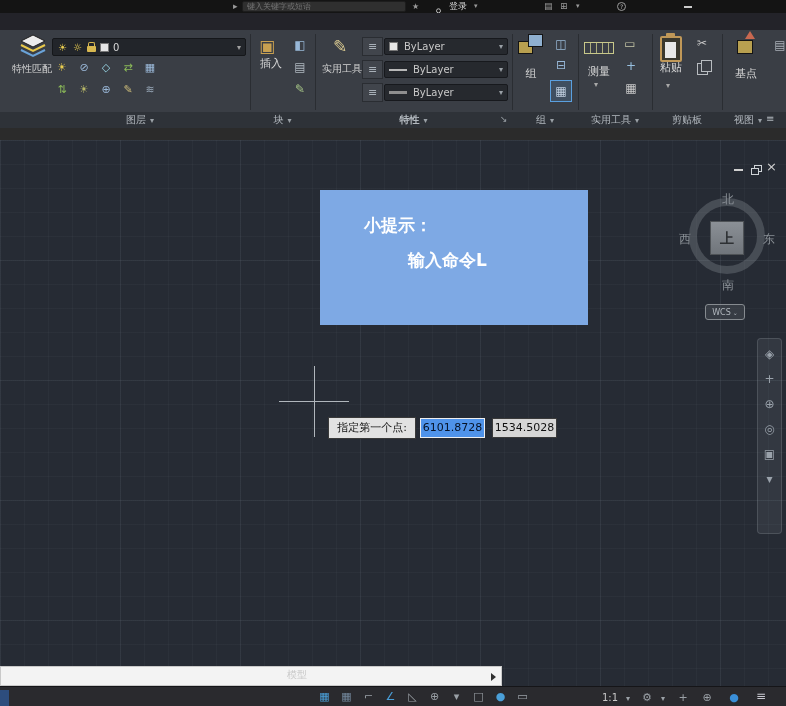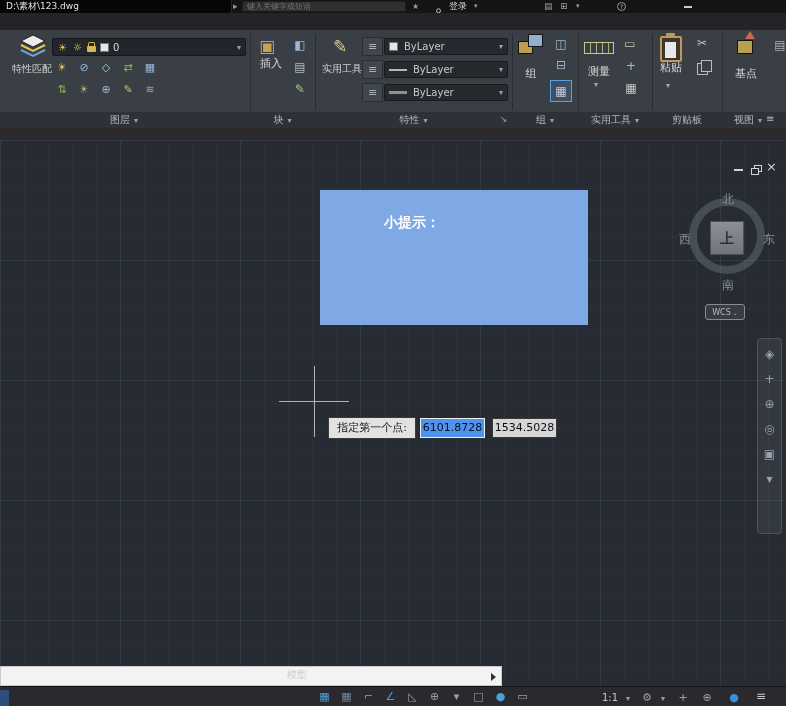--- a/index.html
+++ b/index.html
@@ -62,21 +62,21 @@
     background-image:
       linear-gradient(rgba(150,160,180,0.07) 1px,transparent 1px),
       linear-gradient(90deg,rgba(150,160,180,0.07) 1px,transparent 1px),
       linear-gradient(rgba(140,150,170,0.05) 1px,transparent 1px),
       linear-gradient(90deg,rgba(140,150,170,0.05) 1px,transparent 1px);
     background-size:120px 120px,120px 120px,24px 24px,24px 24px;}
   .restore-icon{left:751px;top:25px;width:10px;height:9px;}
   .restore-icon:before{content:"";position:absolute;left:3px;top:0;width:6px;height:5px;border:1px solid #cfd3d7;}
   .restore-icon:after{content:"";position:absolute;left:0;top:3px;width:6px;height:5px;border:1px solid #cfd3d7;background:#262b34;}
   .tip-box{left:320px;top:50px;width:268px;height:135px;}
-  .tip-title{padding-top:24px;padding-left:64px;font-size:14px;font-weight:bold;color:#ffffff;}
+  .tip-title{padding-top:24px;padding-left:44px;font-size:17px;font-weight:bold;color:#ffffff;}
   .tip-body{margin-top:12px;padding-left:88px;font-size:17px;font-weight:bold;color:#ffffff;}
   .vc-ring{left:689px;top:58px;width:76px;height:76px;border:8px solid rgba(150,155,162,.30);border-radius:50%;}
   .vc-lab{font-size:12px;color:#8a9096;width:16px;text-align:center;}
   .vc-cube{left:710px;top:81px;width:34px;height:34px;background:linear-gradient(#8b9096,#70757b);
            border:1px solid #4e5256;text-align:center;line-height:33px;font-size:14px;font-weight:bold;color:#2e3134;}
   .wcs{left:705px;top:164px;width:40px;height:16px;border:1px solid #868b90;border-radius:3px;background:rgba(70,75,82,.55);
        font-size:8px;color:#b2b8be;display:flex;align-items:center;justify-content:center;gap:2px;}
   .navbar{left:757px;top:198px;width:25px;height:196px;background:rgba(170,175,182,.10);
           border:1px solid rgba(170,175,182,.22);border-radius:4px;
           display:flex;flex-direction:column;align-items:center;padding-top:8px;gap:11px;}
@@ -97,21 +97,20 @@
   .sb-blue-sq{left:0;top:690px;width:9px;height:16px;background:#2d4d7d;}
   .sb-txt{font-size:10px;line-height:15px;color:#c8c8c8;}
   .sb-icons{left:318px;top:689px;height:15px;display:flex;align-items:center;gap:9px;}
   .sb-icons .gi{font-size:11px;width:13px;}
   .sb-ico{font-size:11px;line-height:15px;color:#9aa0a6;width:14px;text-align:center;}
 </style>
 </head>
 <body>
 
 <div class="abs titlebar">
-  <div class="abs file-tab">D:\素材\123.dwg</div>
   <span class="abs tb-ico" style="left:233px;top:0;">▸</span>
   <input class="abs search-box" placeholder="键入关键字或短语" style="">
   <span class="abs tb-ico" style="left:412px;top:0;font-size:8px;">★</span>
   <span class="abs" style="left:434px;top:2px;">
     <svg width="9" height="9" viewBox="0 0 9 9">
         <circle cx="4.5" cy="2.8" r="2" fill="none" stroke="#bfbfbf"></circle>
         <path d="M0.8 8.8 C0.8 5.8 8.2 5.8 8.2 8.8" fill="none" stroke="#bfbfbf"></path>
       </svg>
   </span>
   <span class="abs tb-txt" style="left:449px;top:0;">登录</span>
@@ -212,29 +211,29 @@
 <div class="abs btn-lab" style="left:654px;top:60px;width:34px;">粘贴</div>
 <span class="abs" style="left:666px;top:81px;font-size:8px;color:#a8a8a8;">▾</span>
 <span class="abs gi" style="left:694px;top:36px;font-size:12px;color:#c8c8c8;">✂</span>
 <div class="abs copyic"></div>
 
 <div class="abs baseb"></div>
 <div class="abs basef"></div>
 <div class="abs btn-lab" style="left:728px;top:66px;width:36px;">基点</div>
 <span class="abs gi" style="left:772px;top:38px;font-size:12px;color:#aab0b8;">▤</span>
 
-<div class="abs plabel" style="left:4px;width:240px;">
+<div class="abs plabel" style="left:20px;width:240px;">
   <span>图层</span>
     <span class="caret">▾</span>
 </div>
 <div class="abs plabel" style="left:250px;width:65px;">
   <span>块</span>
     <span class="caret">▾</span>
 </div>
-<div class="abs plabel" style="left:315px;width:197px;">
+<div class="abs plabel" style="left:315px;width:197px;font-weight:bold;">
   <span>特性</span>
     <span class="caret">▾</span>
 </div>
 <span class="abs" style="left:500px;top:114px;font-size:9px;color:#9aa0a6;">↘</span>
 <div class="abs plabel" style="left:512px;width:66px;">
   <span>组</span>
     <span class="caret">▾</span>
 </div>
 <div class="abs plabel" style="left:578px;width:74px;">
   <span>实用工具</span>
@@ -250,20 +249,21 @@
 <span class="abs" style="left:766px;top:113px;font-size:10px;color:#b0b6bc;">≡</span>
 
 <div class="abs canvas">
 
   <div class="abs" style="left:734px;top:29px;width:9px;height:2px;background:#d0d0d0;"></div>
   <div class="abs restore-icon"></div>
   <span class="abs" style="left:766px;top:20px;font-size:13px;color:#d0d0d0;line-height:13px;">×</span>
 
   <div class="abs tip-box" style="background: rgb(126, 169, 228);">
     <div class="tip-title">小提示：</div>
+    <div class="tip-body">输入命令L</div>
   </div>
 
   <div class="abs vc-ring"></div>
   <span class="abs vc-lab" style="left:720px;top:51px;">北</span>
   <span class="abs vc-lab" style="left:677px;top:91px;">西</span>
   <span class="abs vc-lab" style="left:761px;top:91px;">东</span>
   <span class="abs vc-lab" style="left:720px;top:137px;">南</span>
   <div class="abs vc-cube">上</div>
   <div class="abs wcs">
     <span>WCS</span>

